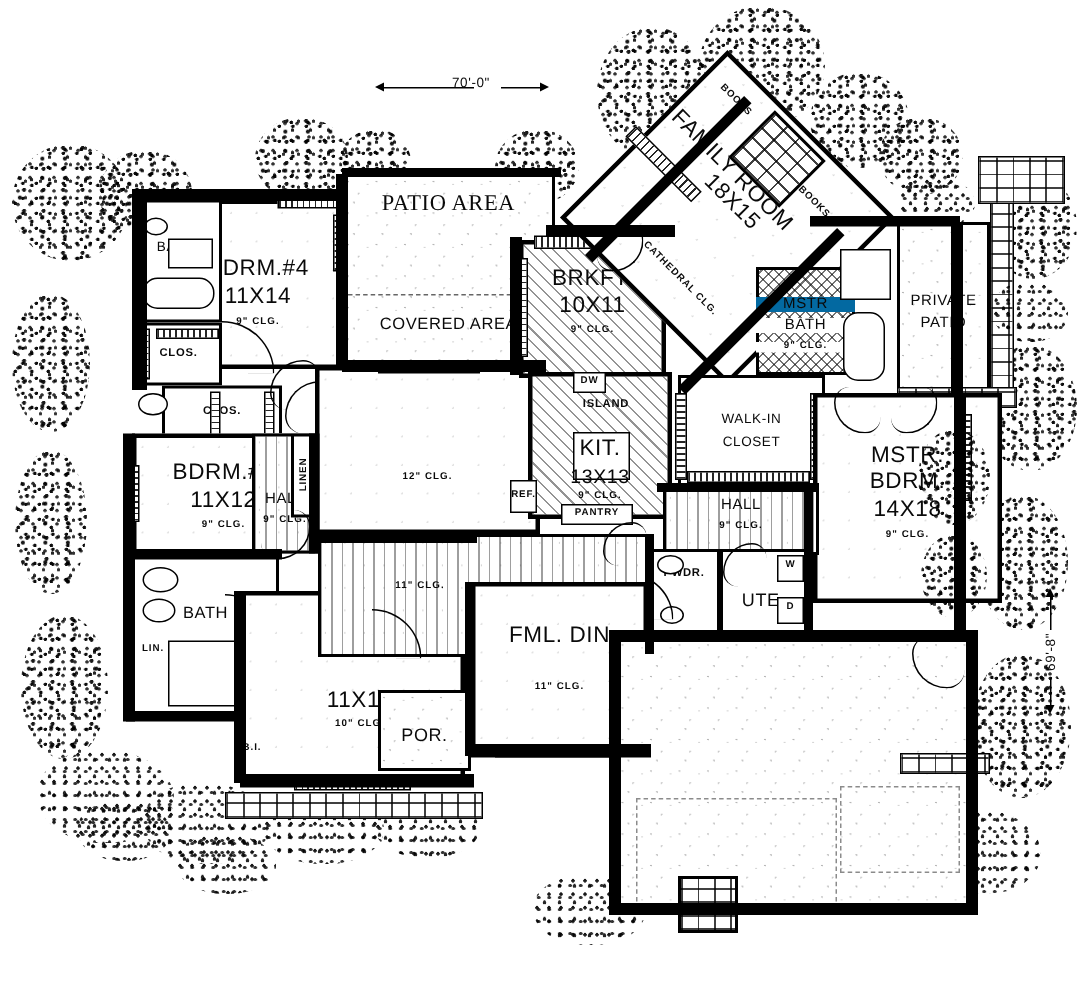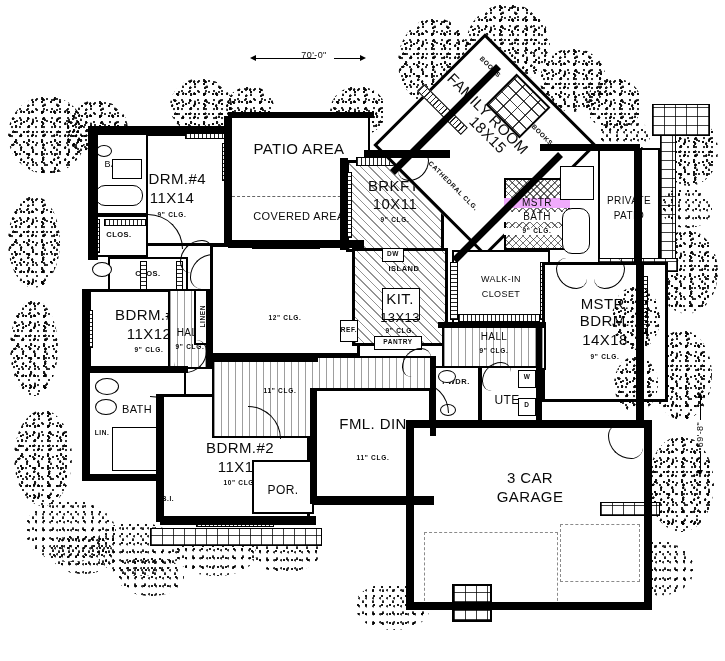--- a/index.html
+++ b/index.html
@@ -182,21 +182,21 @@
 
   <div>
     <div class="dimlinev" style="left:700px;top:398px;height:22px;"></div>
     <div class="arrowU" style="left:697px;top:392px;"></div>
     <div class="dimlinev" style="left:700px;top:452px;height:20px;"></div>
     <div class="arrowD" style="left:697px;top:470px;"></div>
     <div class="lbl dim rot90" style="left:678px;top:430px;width:46px;font-size:9px;">69'-8"</div>
   </div>
 
   <div class="room stipple thin" style="left:228px;top:116px;width:142px;height:128px;border-width:2px;"></div>
-  <div class="lbl name" style="left:228px;top:141px;width:142px;">PATIO AREA</div>
+  <div class="lbl name" style="left:228px;top:129px;width:142px;font-family:Liberation Serif, serif;">PATIO AREA</div>
   <div class="dash" style="left:232px;top:196px;width:134px;"></div>
   <div class="lbl name xs" style="left:228px;top:211px;width:142px;">COVERED AREA</div>
 
   <div class="room lite" style="left:96px;top:133px;width:132px;height:113px;"></div>
   <div class="lbl name" style="left:116px;top:171px;width:112px;">BDRM.#4</div>
   <div class="lbl dim" style="left:116px;top:190px;width:112px;">11X14</div>
   <div class="lbl clg" style="left:116px;top:212px;width:112px;">9" CLG.</div>
 
   <div class="win" style="left:100px;top:130px;width:36px;height:9px;"></div>
   <div class="win" style="left:185px;top:130px;width:40px;height:9px;"></div>
@@ -238,21 +238,20 @@
   <div class="room thin" style="left:88px;top:369px;width:98px;height:110px;border-width:2px;"></div>
   <div class="lbl name xs" style="left:88px;top:404px;width:98px;font-size:11px;">BATH</div>
   <div class="fix oval" style="left:95px;top:378px;width:24px;height:17px;"></div>
   <div class="fix oval" style="left:95px;top:399px;width:22px;height:16px;"></div>
   <div class="fix tile" style="left:112px;top:427px;width:46px;height:44px;"></div>
   <div class="fix tub" style="left:158px;top:424px;width:22px;height:48px;"></div>
   <div class="lbl tiny" style="left:88px;top:430px;width:28px;">LIN.</div>
   <div class="swing sw-tr" style="left:150px;top:396px;width:30px;height:30px;"></div>
 
   <div class="room lite" style="left:160px;top:394px;width:150px;height:130px;"></div>
-  <div class="lbl name" style="left:170px;top:440px;width:140px;">BDRM.#2</div>
   <div class="lbl dim" style="left:170px;top:459px;width:140px;">11X14</div>
   <div class="lbl clg" style="left:170px;top:480px;width:140px;">10" CLG.</div>
   <div class="lbl tiny" style="left:154px;top:496px;width:28px;">B.I.</div>
   <div class="win" style="left:196px;top:518px;width:78px;height:9px;"></div>
 
   <div class="room lite" style="left:210px;top:244px;width:150px;height:112px;"></div>
   <div class="lbl clg" style="left:210px;top:315px;width:150px;">12" CLG.</div>
 
   <div class="win" style="left:252px;top:240px;width:68px;height:9px;"></div>
   <div class="swing sw-tl" style="left:180px;top:240px;width:32px;height:32px;"></div>
@@ -285,21 +284,21 @@
   <div class="lbl clg rotd" style="left:398px;top:183px;width:110px;">CATHEDRAL CLG.</div>
 
   <div class="stone" style="position:absolute;left:494px;top:84px;width:44px;height:40px;transform:rotate(45deg);border:2px solid #000;"></div>
   <div class="lbl tiny rotd" style="left:468px;top:64px;width:44px;">BOOKS</div>
   <div class="lbl tiny rotd" style="left:520px;top:132px;width:44px;">BOOKS</div>
   <div class="win" style="left:424px;top:84px;width:62px;height:10px;transform:rotate(45deg);transform-origin:0 0;"></div>
   <div class="swing sw-br" style="left:398px;top:150px;width:30px;height:30px;"></div>
   <div class="lbl tiny rotd" style="left:340px;top:340px;width:40px;"></div>
 
   <div class="room xhatch thin" style="left:504px;top:178px;width:66px;height:72px;border-width:2px;"></div>
-  <div class="lbl name xs" style="left:504px;top:198px;width:66px;font-size:10px;background:#f0abfc;">MSTR</div>
+  <div class="lbl name xs" style="left:504px;top:198px;width:66px;font-size:10px;background:#0369a1;">MSTR</div>
   <div class="lbl name xs" style="left:504px;top:212px;width:66px;font-size:10px;background:#fff;">BATH</div>
   <div class="lbl clg" style="left:504px;top:228px;width:66px;background:#fff;">9" CLG.</div>
   <div class="fix" style="left:560px;top:166px;width:34px;height:34px;"></div>
   <div class="fix tub" style="left:562px;top:208px;width:28px;height:46px;"></div>
   <div class="fix oval" style="left:508px;top:256px;width:18px;height:14px;"></div>
   <div class="swing sw-tr" style="left:498px;top:252px;width:28px;height:28px;"></div>
 
   <div class="room stipple thin" style="left:598px;top:148px;width:62px;height:112px;border-width:2px;"></div>
   <div class="lbl name xs" style="left:598px;top:196px;width:62px;font-size:10px;">PRIVATE</div>
   <div class="lbl name xs" style="left:598px;top:211px;width:62px;font-size:10px;">PATIO</div>
@@ -348,22 +347,20 @@
 
   <div class="room lite" style="left:314px;top:388px;width:118px;height:112px;"></div>
   <div class="lbl name" style="left:314px;top:416px;width:118px;">FML. DIN</div>
   <div class="lbl clg" style="left:314px;top:455px;width:118px;">11" CLG.</div>
   <div class="win" style="left:330px;top:496px;width:86px;height:9px;"></div>
 
   <div class="room stipple thin" style="left:252px;top:460px;width:62px;height:54px;border-width:2px;"></div>
   <div class="lbl name xs" style="left:252px;top:484px;width:62px;font-size:12px;">POR.</div>
 
   <div class="room stipple" style="left:410px;top:424px;width:240px;height:184px;"></div>
-  <div class="lbl name" style="left:410px;top:470px;width:240px;">3  CAR</div>
-  <div class="lbl name" style="left:410px;top:489px;width:240px;">GARAGE</div>
   <div class="dashb" style="left:424px;top:532px;width:132px;height:72px;"></div>
   <div class="dashb" style="left:560px;top:524px;width:78px;height:56px;"></div>
   <div class="swing sw-bl" style="left:608px;top:424px;width:34px;height:34px;"></div>
 
   <div class="stone" style="position:absolute;left:150px;top:528px;width:170px;height:16px;border:1px solid #000;"></div>
   <div class="stone" style="position:absolute;left:452px;top:584px;width:36px;height:34px;border:2px solid #000;"></div>
   <div class="stone" style="position:absolute;left:600px;top:502px;width:58px;height:12px;border:1px solid #000;"></div>
 
   <div class="wall" style="left:88px;top:130px;width:10px;height:130px;"></div>
   <div class="wall" style="left:82px;top:289px;width:8px;height:192px;"></div>

